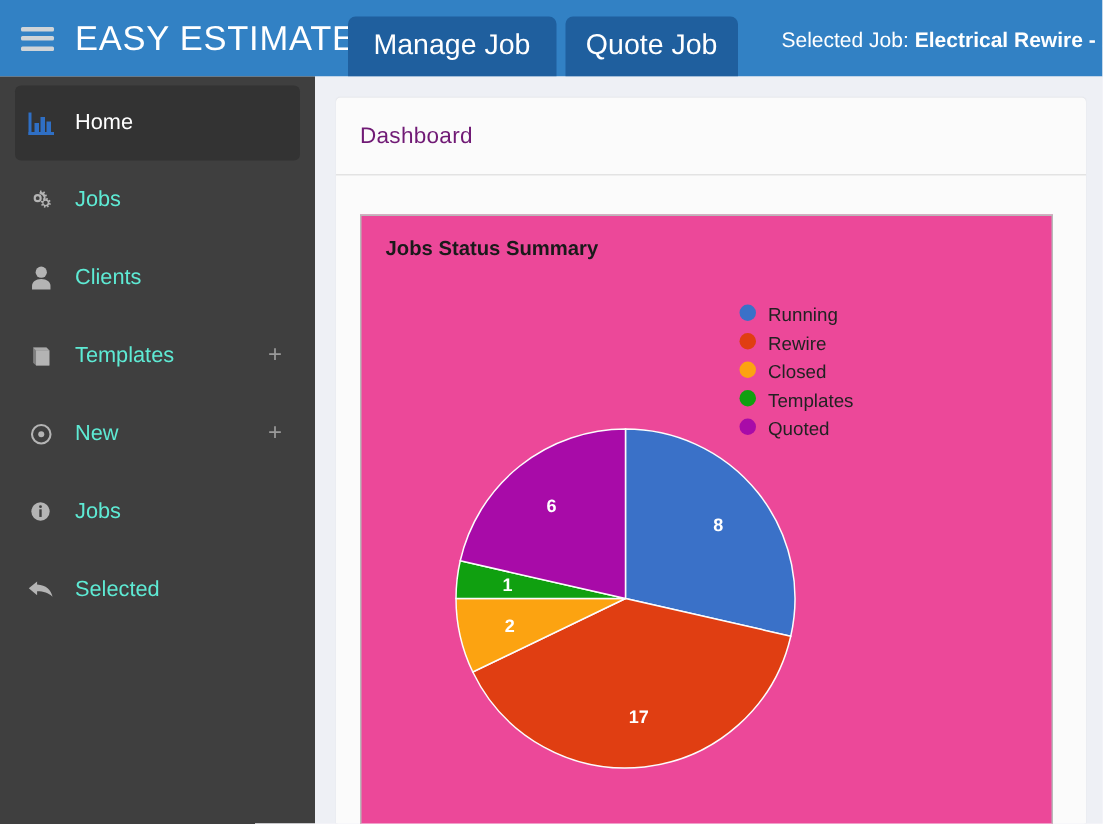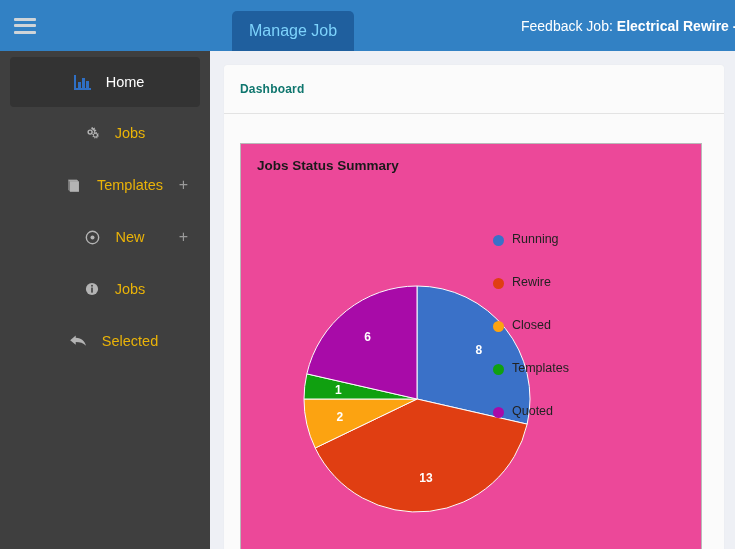--- a/index.html
+++ b/index.html
@@ -12,82 +12,84 @@
   .app{position:relative;width:735px;height:549px;}
 
   
   .topbar{position:absolute;left:0;top:0;width:735px;height:51px;background:#3281c4;}
   .brandzone{position:absolute;left:0;top:0;width:224px;height:51px;display:flex;align-items:center;}
   .hamburger{width:22px;height:16px;margin-left:14px;margin-right:14px;display:flex;flex-direction:column;justify-content:space-between;cursor:pointer;}
   .hamburger span{display:block;height:3px;width:22px;background:#cfd4d8;border-radius:1px;}
   .brand{color:#ffffff;font-size:23px;letter-spacing:.5px;font-weight:400;white-space:nowrap;}
 
   .tabs{position:absolute;left:232px;top:11px;height:40px;display:flex;gap:6px;}
-  .tab{background:#1f5f9e;color:#7dd3fc;font-size:16px;border-radius:5px 5px 0 0;
+  .tab{background:#1f5f9e;color:#ffffff;font-size:19px;border-radius:5px 5px 0 0;
        padding:0 14px;height:40px;line-height:40px;white-space:nowrap;cursor:pointer;}
   .tab.first{padding:0 17px;}
 
   .selected-job{position:absolute;left:521px;top:0;height:51px;display:flex;align-items:center;
      color:#ffffff;font-size:14px;white-space:nowrap;overflow:hidden;width:214px;}
   .selected-job .lbl{font-weight:400;}
   .selected-job .val{font-weight:bold;margin-left:4px;}
 
   
   .sidebar{position:absolute;left:0;top:51px;width:210px;height:498px;background:#3f3f3f;}
-  .nav-item{position:relative;height:52px;display:flex;align-items:center;cursor:pointer;justify-content:center;}
+  .nav-item{position:relative;height:52px;display:flex;align-items:center;cursor:pointer;}
   .nav-item .ico{width:26px;margin-left:14px;margin-right:10px;display:flex;align-items:center;justify-content:center;color:#b4b4b4;}
-  .nav-item .lbl{color:#eab308;font-size:14.5px;}
+  .nav-item .lbl{color:#5eead4;font-size:14.5px;}
   .nav-item.active{background:#333333;border-radius:4px;margin:0 10px;height:50px;}
   .nav-item.active .lbl{color:#ffffff;}
   .nav-item.active .ico{margin-left:4px;}
   .plus{position:absolute;right:22px;color:#9a9a9a;font-size:16px;line-height:1;cursor:pointer;}
 
   
   .barchart{width:17px;height:15px;position:relative;border-left:2px solid #2f6fc4;border-bottom:2px solid #2f6fc4;box-sizing:border-box;}
   .barchart i{position:absolute;bottom:0;width:3px;background:#2f6fc4;display:block;}
 
   
   .main{position:absolute;left:210px;top:51px;width:525px;height:498px;background:#eef0f5;}
   .panel{position:absolute;left:14px;top:14px;width:500px;height:530px;background:#fbfbfb;
          border-radius:3px;box-shadow:0 0 1px rgba(0,0,0,.08);}
-  .panel-title{font-size:12px;color:#0f766e;font-weight:bold;padding:17px 0 0 16px;letter-spacing:.2px;}
+  .panel-title{font-size:15px;color:#701a75;font-weight:normal;padding:17px 0 0 16px;letter-spacing:.2px;}
   .panel-divider{margin-top:17px;height:1px;background:#e3e3e3;}
   .card{position:absolute;left:16px;top:78px;width:460px;height:406px;background:#ec4899;border:1px solid #b9b9b9;}
   .card-title{font-size:13.5px;font-weight:bold;color:#1a1a1a;padding:14px 0 0 16px;}
 
   .chart-area{position:relative;width:460px;height:370px;}
   .legend{position:absolute;left:252px;top:30px;}
-  .legend-row{display:flex;align-items:flex-end;height:19px;margin-top:24px;}
+  .legend-row{display:flex;align-items:flex-start;height:19px;}
   .legend-dot{width:11px;height:11px;border-radius:50%;margin-right:8px;}
   .legend-text{font-size:12.5px;color:#222222;}
 
   .pie-wrap{position:absolute;left:0;top:0;width:460px;height:370px;}
   .slice-label{position:absolute;color:#ffffff;font-size:12px;font-weight:bold;transform:translate(-50%,-50%);pointer-events:none;}
 </style>
 </head>
 <body>
 
 <div class="app">
 
   <div class="topbar">
 
     <div class="brandzone">
       <div class="hamburger">
         <span></span>
           <span></span>
           <span></span>
       </div>
+      <div class="brand">EASY ESTIMATE</div>
     </div>
 
     <div class="tabs">
       <div class="tab first">Manage Job</div>
+      <div class="tab">Quote Job</div>
     </div>
 
     <div class="selected-job">
-      <span class="lbl">Feedback Job:</span>
+      <span class="lbl">Selected Job:</span>
       <span class="val">Electrical Rewire - 17</span>
     </div>
   </div>
 
   <div class="sidebar">
 
     <div class="nav-item active" style="margin-top:6px;">
       <span class="ico">
         <span class="barchart">
           <i style="left:2px;height:6px;"></i>
@@ -102,20 +104,29 @@
       <span class="ico">
         <svg width="18" height="18" viewBox="0 0 24 24" fill="#b4b4b4">
           <path d="M9.5 7.2a3.6 3.6 0 1 0 0 7.2 3.6 3.6 0 0 0 0-7.2zm0 5.3a1.7 1.7 0 1 1 0-3.4 1.7 1.7 0 0 1 0 3.4z"></path>
           <path d="M16.2 9.4l1.5-.4-.3-1.4-1.5.2a4.6 4.6 0 0 0-.6-1.1l.9-1.2-1.1-.9-.9 1.2a4.7 4.7 0 0 0-1.2-.4L12.9 4l-1.4.1.1 1.5c-.3.1-.6.2-.9.4l1 1.3c1.9.3 3.4 2 3.4 4 0 .3 0 .6-.1.9l1.4.5c.1-.4.2-.9.2-1.4 0-.7-.1-1.3-.4-1.9z"></path>
           <path d="M19.8 14.2l1.2-.7-.7-1.2-1.2.6a3.5 3.5 0 0 0-.8-.7l.3-1.3-1.3-.4-.4 1.3c-.4 0-.7 0-1.1.1l-.6-1.2-1.2.7.6 1.2c-.3.2-.5.5-.7.8l-1.3-.3-.3 1.3 1.3.4c0 .4 0 .7.1 1.1l-1.2.6.7 1.2 1.2-.6c.2.3.5.5.8.7l-.3 1.3 1.3.3.4-1.3c.4 0 .7 0 1.1-.1l.6 1.2 1.2-.7-.6-1.2c.3-.2.5-.5.7-.8l1.3.3.3-1.3-1.3-.4c0-.4 0-.7-.1-1.1zm-3.3 2.6a1.9 1.9 0 1 1 0-3.8 1.9 1.9 0 0 1 0 3.8z"></path>
         </svg>
       </span>
       <span class="lbl">Jobs</span>
     </div>
 
+    <div class="nav-item">
+      <span class="ico">
+        <svg width="15" height="17" viewBox="0 0 20 22" fill="#b4b4b4">
+          <circle cx="10" cy="5.6" r="5"></circle>
+          <path d="M10 11.6c-5 0-8.2 2.7-8.2 6.1V21h16.4v-3.3c0-3.4-3.2-6.1-8.2-6.1z"></path>
+        </svg>
+      </span>
+      <span class="lbl">Clients</span>
+    </div>
 
     <div class="nav-item">
       <span class="ico">
         <svg width="17" height="17" viewBox="0 0 22 22" fill="#b4b4b4">
           <path d="M4 3.5h11.5l2.5 2.5v13H6.5L4 16.5z" opacity=".55"></path>
           <path d="M6.5 6h11.5v13H6.5z"></path>
           <path d="M4 3.5h11.5L18 6H6.5z" opacity=".8"></path>
         </svg>
       </span>
       <span class="lbl">Templates</span>
@@ -189,21 +200,21 @@
                 <span class="legend-dot" style="background: rgb(16, 160, 16);"></span>
                 <span class="legend-text">Templates</span>
               </div>
               <div class="legend-row">
                 <span class="legend-dot" style="background: rgb(168, 11, 168);"></span>
                 <span class="legend-text">Quoted</span>
               </div>
             </div>
           <div id="pie-labels">
               <div class="slice-label" style="left: 237.8px; top: 176.7px; color: rgb(255, 255, 255);">8</div>
-              <div class="slice-label" style="left: 184.9px; top: 304.6px; color: rgb(255, 255, 255);">13</div>
+              <div class="slice-label" style="left: 184.9px; top: 304.6px; color: rgb(255, 255, 255);">17</div>
               <div class="slice-label" style="left: 98.9px; top: 243.6px; color: rgb(255, 255, 255);">2</div>
               <div class="slice-label" style="left: 97.4px; top: 217.1px; color: rgb(255, 255, 255);">1</div>
               <div class="slice-label" style="left: 126.7px; top: 164.2px; color: rgb(255, 255, 255);">6</div>
             </div>
         </div>
       </div>
     </div>
   </div>
 </div>
 

